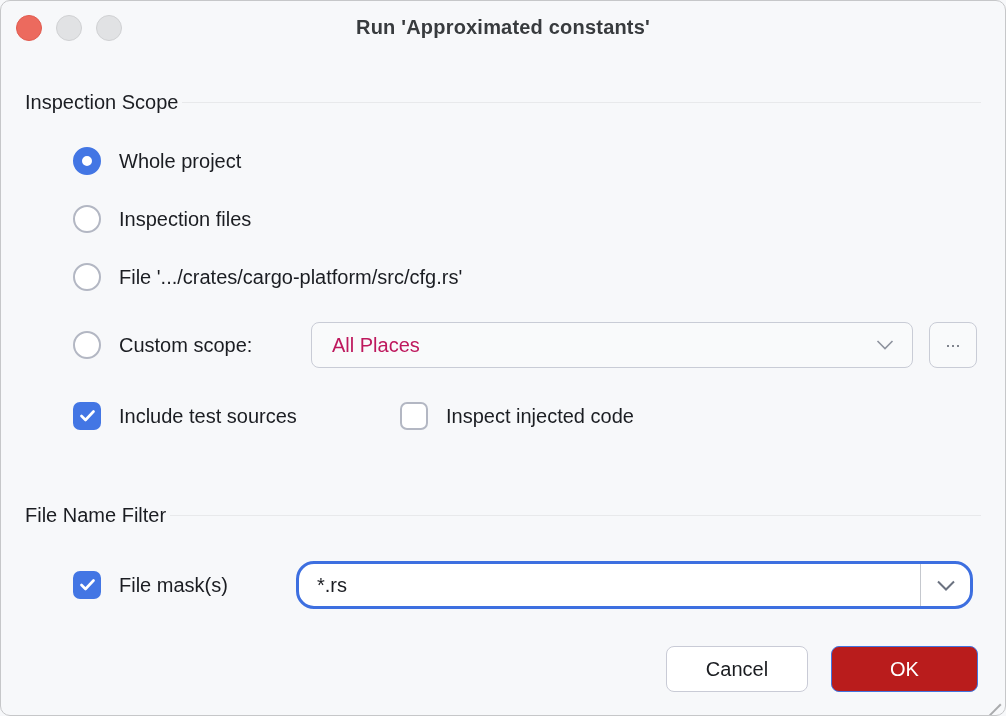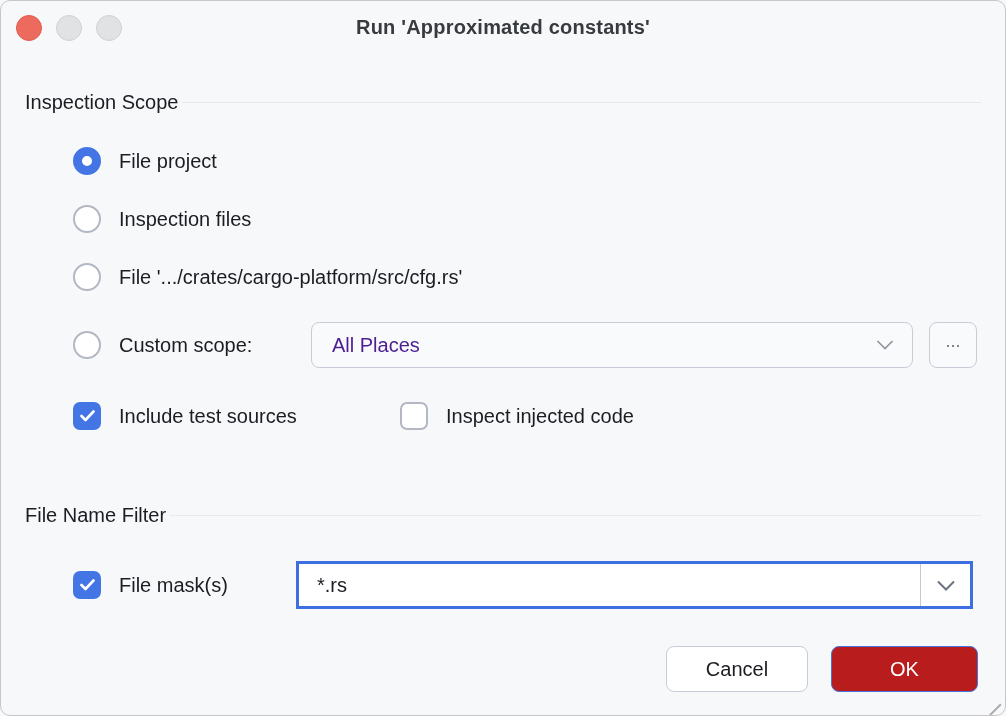--- a/index.html
+++ b/index.html
@@ -111,21 +111,21 @@
   
   .combo-disabled {
     width: 602px;
     height: 46px;
     border: 1px solid #c9ccd6;
     border-radius: 8px;
     background: #f9fafb;
     display: flex;
     align-items: center;
     padding: 0 18px 0 20px;
-    color: #4c1d95;
+    color: #be185d;
   }
   .combo-disabled .value { flex: 1; }
   .browse-btn {
     width: 48px;
     height: 46px;
     margin-left: 16px;
     border: 1px solid #c9ccd6;
     border-radius: 8px;
     background: #f9fafb;
     color: #6e737d;
@@ -136,21 +136,21 @@
     line-height: 1;
     padding-bottom: 8px;
     cursor: pointer;
   }
 
   
   .combo-focused {
     width: 677px;
     height: 48px;
     border: 3px solid #3d6fe0;
-    border-radius: 0;
+    border-radius: 18px;
     background: #ffffff;
     display: flex;
     align-items: stretch;
     overflow: hidden;
   }
   .combo-focused input {
     flex: 1;
     border: none;
     outline: none;
     background: transparent;
@@ -225,21 +225,21 @@
 
   <div class="section-header first">
     <span>Inspection Scope</span>
     <span class="line"></span>
   </div>
 
   <div class="rows">
 
     <div class="row r1">
       <span class="radio selected"></span>
-      <span class="row-label">File project</span>
+      <span class="row-label">Whole project</span>
     </div>
 
     <div class="row r2">
       <span class="radio"></span>
       <span class="row-label">Inspection files</span>
     </div>
 
     <div class="row r3">
       <span class="radio"></span>
       <span class="row-label">File '.../crates/cargo-platform/src/cfg.rs'</span>

